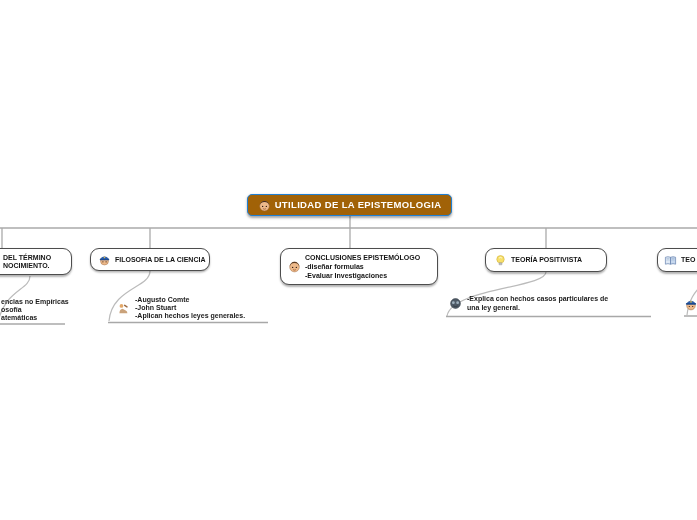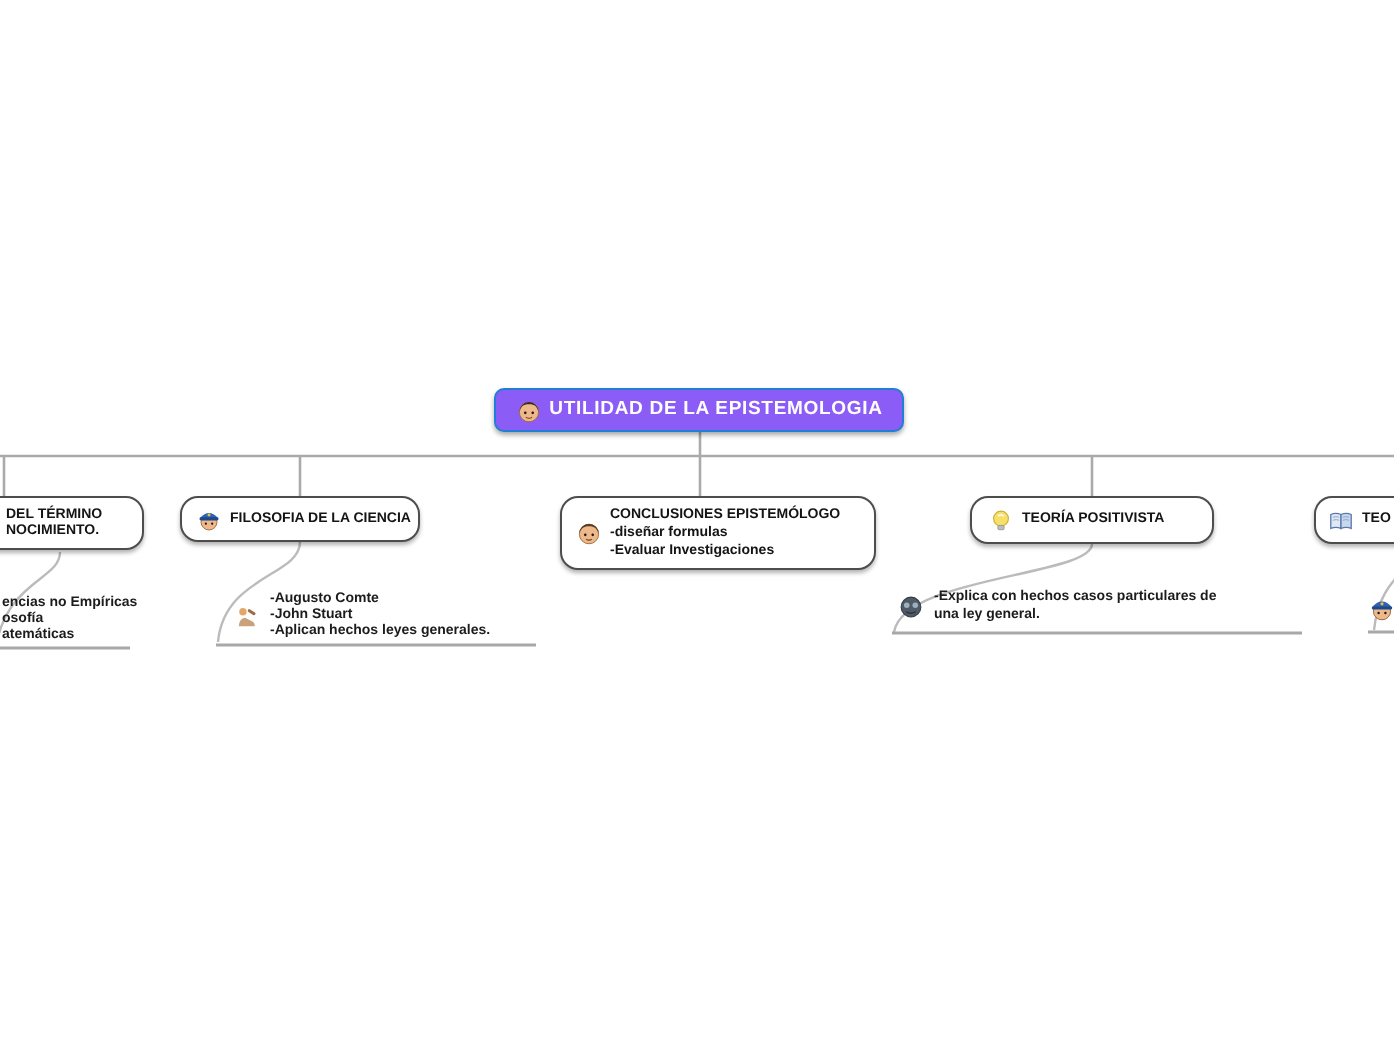--- a/index.html
+++ b/index.html
@@ -13,21 +13,21 @@
     position:absolute;box-sizing:border-box;background:#ffffff;
     border:1.5px solid #4d4d4d;border-radius:9px;
     box-shadow:0 1.5px 2px rgba(0,0,0,.30);
     display:flex;align-items:center;
     font-weight:bold;font-size:7px;color:#141414;line-height:8px;
     white-space:nowrap;
   }
   .node .nicon{display:inline-flex;flex:0 0 auto;margin-right:4px;}
   .node-root{
     left:247px;top:194px;width:205px;height:22px;
-    background:#8b5cf6;border:1px solid #1f7fd4;border-radius:5px;
+    background:#a16207;border:1px solid #1f7fd4;border-radius:5px;
     color:#ffffff;font-size:9.5px;letter-spacing:.35px;
     justify-content:center;box-shadow:0 1.5px 2.5px rgba(0,0,0,.35);text-align:right;
   }
   .node-termino{left:-52px;top:248px;width:124px;height:27px;}
   .node-termino .lines{padding-left:54px;}
   .node-filosofia{left:90px;top:248px;width:120px;height:23px;padding-left:7px;}
   .node-conclusiones{left:280px;top:248px;width:158px;height:37px;padding-left:7px;}
   .node-conclusiones .lines div{line-height:9px;}
   .node-positivista{left:485px;top:248px;width:122px;height:24px;padding-left:8px;}
   .node-teo{left:657px;top:248px;width:95px;height:24px;padding-left:6px;}

